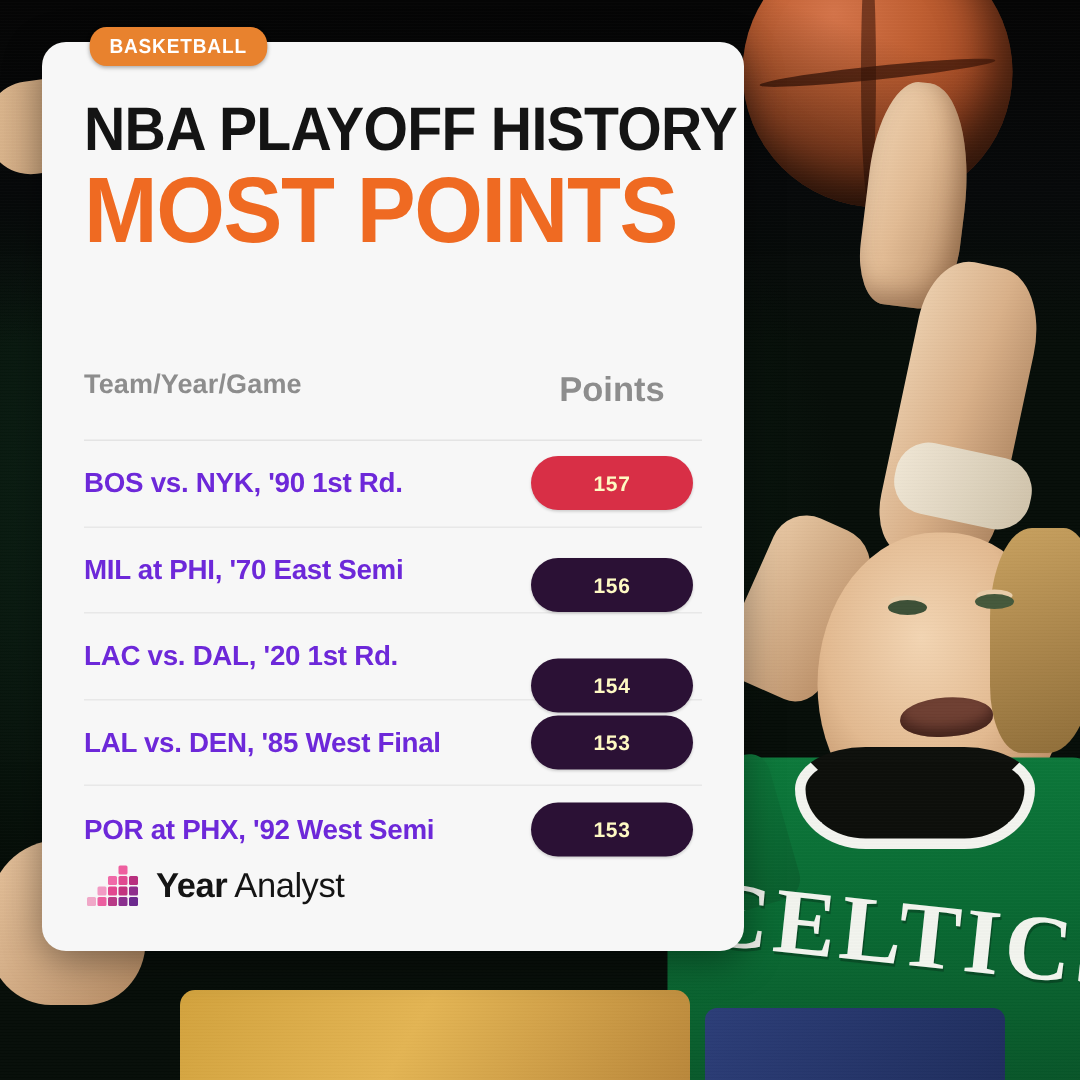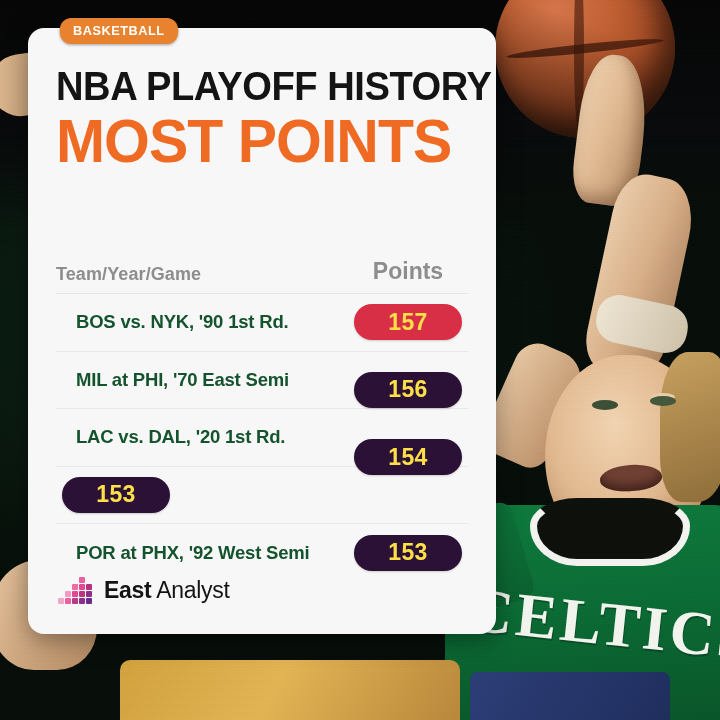--- a/index.html
+++ b/index.html
@@ -176,48 +176,47 @@
     font-family:"Liberation Sans Narrow","Liberation Sans", sans-serif;
     font-size:62px; font-weight:700; color:#ef6a22;
     letter-spacing:-1px; line-height:1.0; margin-top:2px;
     transform:scaleX(.95); transform-origin:left center;
     white-space:nowrap;
   }
 
   
   #table { position:absolute; left:0; top:218px; width:468px; padding:0 28px; }
   .thead {
-    display:flex; align-items:flex-end; height:48px;
+    display:flex; height:48px;
     border-bottom:1px solid #e4e4e4;
   }
   .th-team {
     flex:1; color:#8d8d8d; font-size:18px; font-weight:700;
     letter-spacing:.1px; padding-bottom:8px;
   }
   .th-points {
     width:120px; text-align:center; color:#8d8d8d;
     font-size:23px; font-weight:700; padding-bottom:8px;
   }
 
   .row {
     display:flex; align-items:center; height:57.5px;
     border-bottom:1px solid #e8e8e8;
   }
   .row:last-child { border-bottom:none; }
   .row-label {
-    flex:1; color:#14532d; font-size:18.5px; font-weight:700;
+    flex:1; color:#6d28d9; font-size:18.5px; font-weight:700;
     letter-spacing:-0.2px; white-space:nowrap;
     font-family:"Liberation Sans", sans-serif;
-    margin-left:20px;
   }
   .row-pill-cell { width:120px; display:flex; justify-content:center; }
   .pill {
     min-width:108px; height:36px; border-radius:18px;
     display:flex; align-items:center; justify-content:center;
-    color:#fde047; font-size:23px; font-weight:700; letter-spacing:.4px;
+    color:#fef9c3; font-size:14px; font-weight:700; letter-spacing:.4px;
     box-shadow:0 1px 2px rgba(0,0,0,.18);
   }
 
   
   #footer {
     position:absolute; left:0; bottom:0; width:468px; height:88px;
     display:flex; align-items:center; padding-left:30px;
   }
   .logo-mark {
     width:36px; height:28px; position:relative; margin-right:10px;
@@ -287,20 +286,21 @@
             <div class="pill" style="background: rgb(43, 17, 53); margin-top: 20px;">156</div>
           </div>
         </div>
         <div class="row">
           <div class="row-label">LAC vs. DAL, '20 1st Rd.</div>
           <div class="row-pill-cell">
             <div class="pill" style="background: rgb(43, 17, 53); margin-top: 40px;">154</div>
           </div>
         </div>
         <div class="row">
+          <div class="row-label">LAL vs. DEN, '85 West Final</div>
           <div class="row-pill-cell">
             <div class="pill" style="background: rgb(43, 17, 53);">153</div>
           </div>
         </div>
         <div class="row">
           <div class="row-label">POR at PHX, '92 West Semi</div>
           <div class="row-pill-cell">
             <div class="pill" style="background: rgb(43, 17, 53);">153</div>
           </div>
         </div>
@@ -317,17 +317,17 @@
         <i style="left: 14px; top: 8px; background: rgb(240, 106, 168);"></i>
         <i style="left: 21px; top: 22px; background: rgb(138, 47, 142);"></i>
         <i style="left: 21px; top: 15px; background: rgb(194, 51, 127);"></i>
         <i style="left: 21px; top: 8px; background: rgb(224, 74, 145);"></i>
         <i style="left: 21px; top: 1px; background: rgb(238, 95, 159);"></i>
         <i style="left: 28px; top: 22px; background: rgb(108, 42, 142);"></i>
         <i style="left: 28px; top: 15px; background: rgb(142, 47, 140);"></i>
         <i style="left: 28px; top: 8px; background: rgb(184, 48, 127);"></i>
       </div>
     <div class="logo-text">
-      <b>East</b><span> Analyst</span>
+      <b>Year</b><span> Analyst</span>
     </div>
   </div>
 
 </div>
 
 </body></html>

